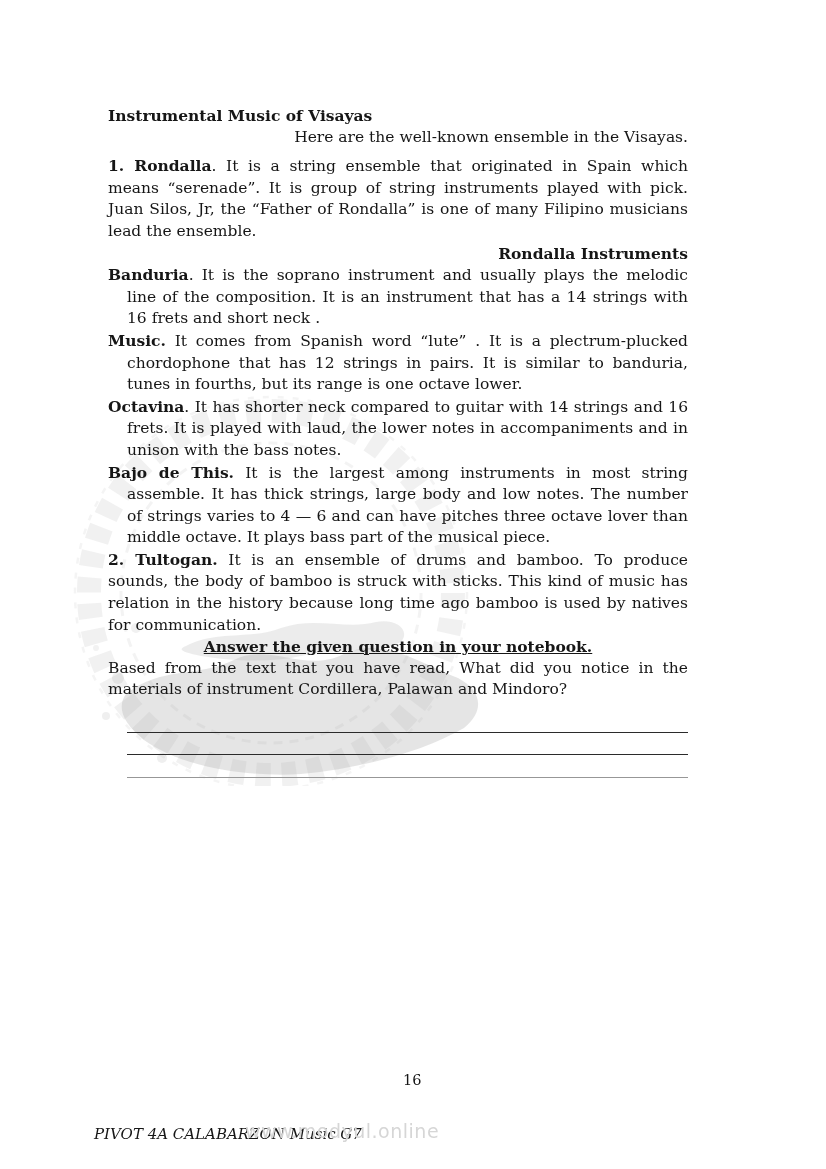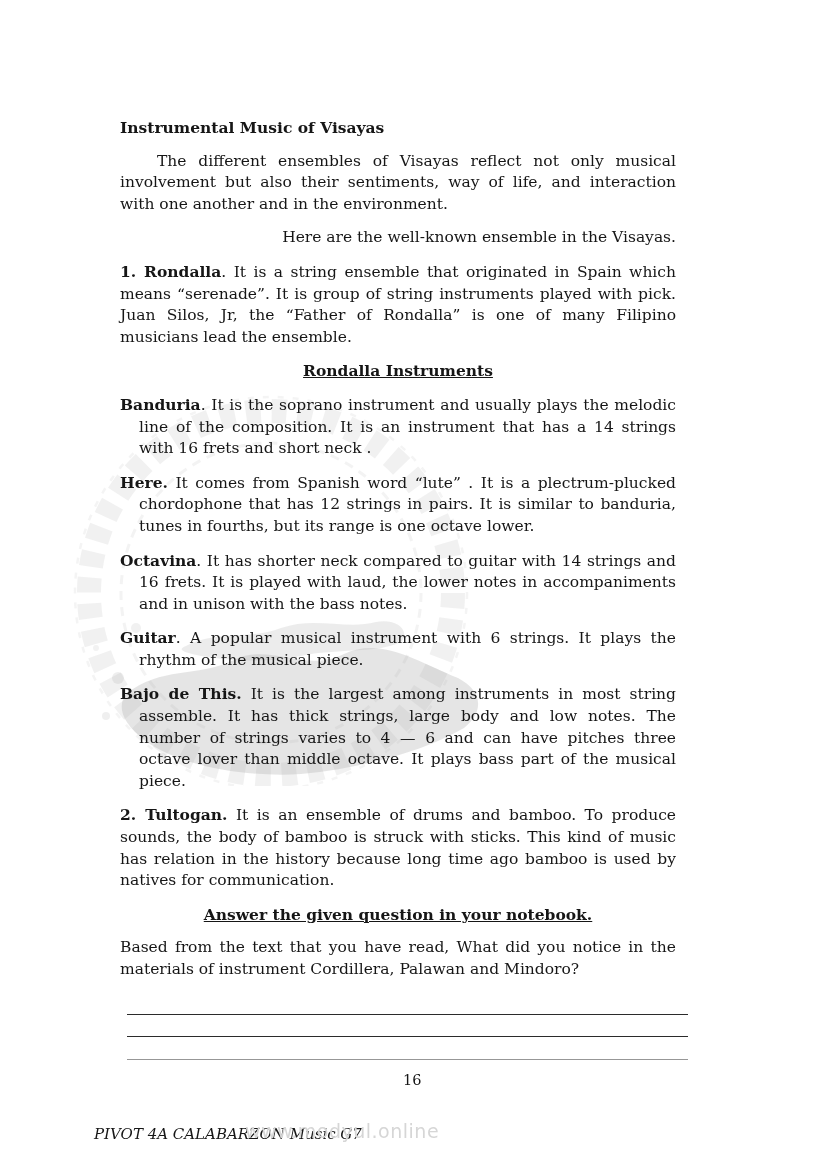--- a/index.html
+++ b/index.html
@@ -16,29 +16,29 @@
   .seal{
     position:absolute;left:66px;top:378px;width:430px;height:408px;
     z-index:0;pointer-events:none;
   }
   
   .content{
     position:absolute;left:108px;top:105px;width:580px;
     font-size:15.5px;line-height:21.6px;
     text-align:justify;z-index:1;
   }
-  .content p{margin:12px;}
+  .content p{margin:0;}
   .heading{font-weight:bold;text-align:left;}
   .intro{margin-top:1px;text-indent:37px;}
   .lead-in{margin-top:9px;text-align:right;}
   .numbered{margin-left:44px;}
   .numbered.first{margin-top:7px;}
   .subheading{
     margin-top:6px;margin-left:40px;
-    font-weight:bold;text-decoration:underline;text-align:center;
+    font-weight:bold;text-align:right;
   }
   .inst{padding-left:19px;text-indent:-19px;}
   .mt9{margin-top:9px;}
   .mt8{margin-top:8px;}
   .mt7{margin-top:7px;}
   .mt36{margin-top:36px;}
   .activity-heading{
     margin-top:6px;margin-left:12px;
     font-weight:bold;text-decoration:underline;text-align:center;
   }
@@ -81,35 +81,33 @@
       <circle cx="70" cy="250" r="5" opacity="0.16"></circle>
       <circle cx="30" cy="270" r="3" opacity="0.15"></circle>
       <circle cx="96" cy="380" r="5" opacity="0.18"></circle>
     </g>
   </svg>
 
   <div class="content">
 
     <p class="heading">Instrumental Music of Visayas</p>
 
-    <p class="intro">The different ensembles of Visayas reflect not only  musical involvement but also their sentiments, way of life, and interaction with one another and in the environment.</p>
 
     <p class="lead-in">Here are the well-known ensemble in the Visayas.</p>
 
     <p class="numbered first"><b>1. Rondalla</b><span>. It is a string ensemble that originated in Spain which means “serenade”. It is group of string instruments played with pick. Juan Silos, Jr, the “Father of Rondalla” is one of many Filipino musicians lead the ensemble.</span></p>
 
     <p class="subheading">Rondalla Instruments</p>
 
     <p class="inst mt9"><b>Banduria</b><span>. It is the soprano instrument and usually plays the melodic line of the composition. It is an instrument that has a 14 strings with 16 frets and short neck .</span></p>
 
-    <p class="inst mt8"><b>Here.</b><span> It comes from Spanish word “lute” . It is a plectrum-plucked chordophone that has 12 strings in pairs. It is similar to banduria, tunes in fourths, but its range is one octave lower.</span></p>
+    <p class="inst mt8"><b>Music.</b><span> It comes from Spanish word “lute” . It is a plectrum-plucked chordophone that has 12 strings in pairs. It is similar to banduria, tunes in fourths, but its range is one octave lower.</span></p>
 
     <p class="inst mt7"><b>Octavina</b><span>. It has shorter neck compared to guitar with 14 strings and 16 frets. It is played with laud, the lower notes in accompaniments and in unison with the bass notes.</span></p>
 
-    <p class="inst mt7"><b>Guitar</b><span>. A popular musical instrument with 6 strings. It plays the rhythm of the musical piece.</span></p>
 
     <p class="inst mt9"><b>Bajo de This.</b><span> It is the largest among instruments in most string assemble. It has thick strings, large body and low notes. The number of strings varies to 4 — 6 and can have pitches three octave lover than middle octave.  It plays bass part of the musical piece.</span></p>
 
     <p class="numbered mt36"><b>2. Tultogan.</b><span> It is an ensemble of drums and bamboo. To produce sounds, the body of bamboo is struck with sticks. This kind of music has relation in the history because long time ago bamboo is used by natives for communication.</span></p>
 
 
     <p class="activity-heading">Answer the given question in your notebook.</p>
 
     <p class="question">Based from the text that you have read, What did you notice in the materials of instrument Cordillera, Palawan and Mindoro?</p>
 

